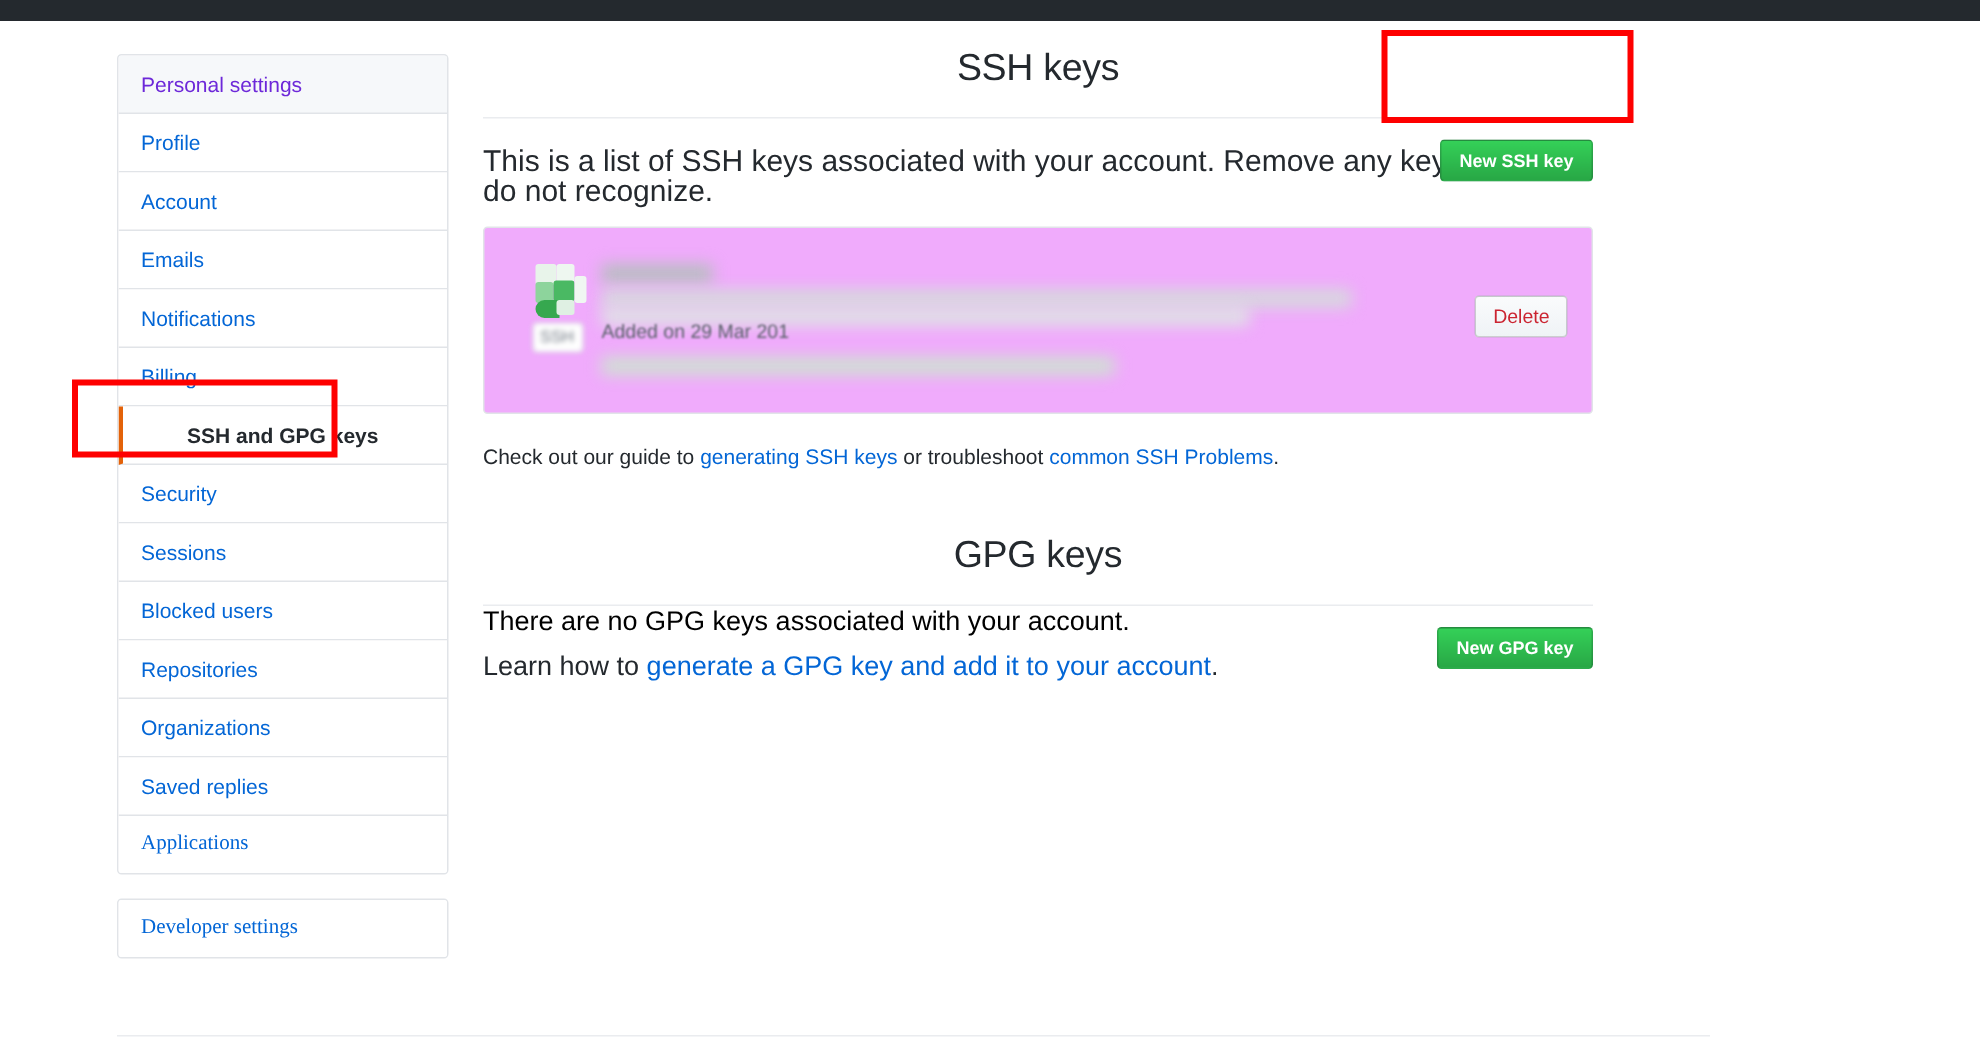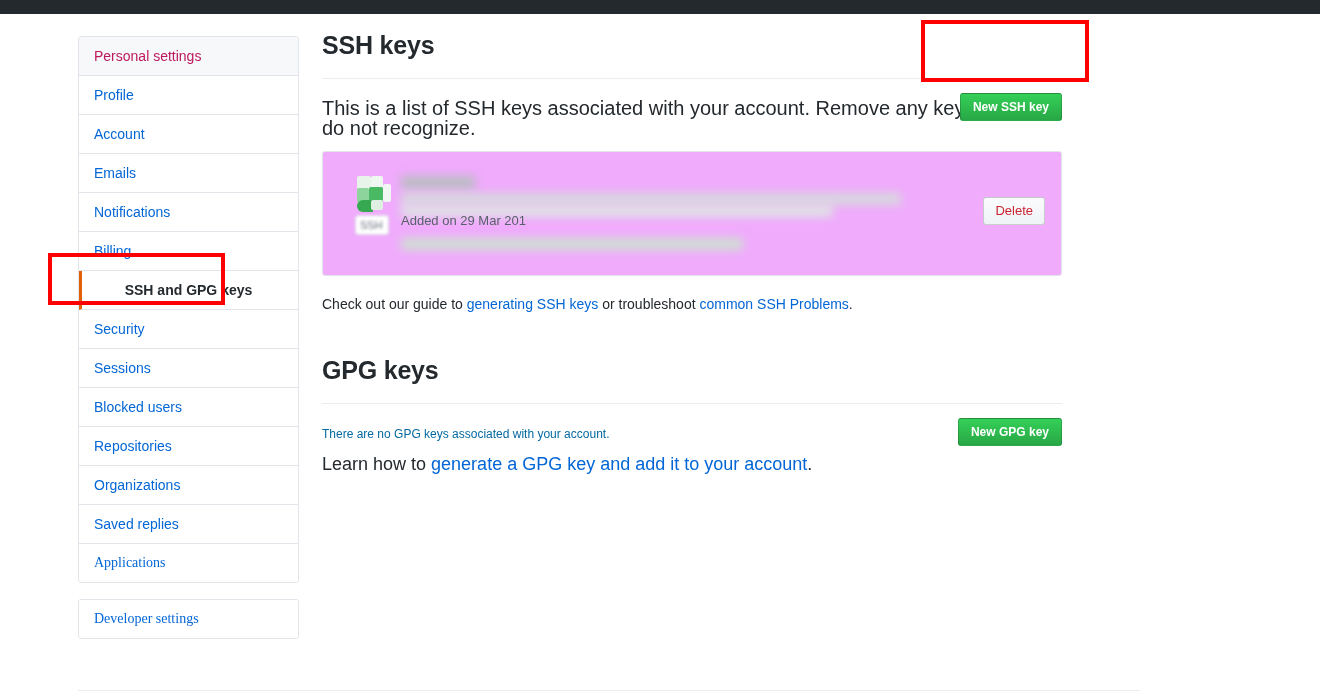--- a/index.html
+++ b/index.html
@@ -42,21 +42,21 @@
     width: 221px;
   }
   .nav-card {
     border: 1px solid #e1e4e8;
     border-radius: 3px;
     background: #fff;
     overflow: hidden;
   }
   .nav-head {
     background: #f6f8fa;
-    color: #be185d;
+    color: #6d28d9;
     font-size: 14px;
     padding: 9px 15px;
     border-bottom: 1px solid #e1e4e8;
     line-height: 20px;
   }
   .nav-item {
     display: block;
     padding: 9px 15px;
     font-size: 14px;
     line-height: 20px;
@@ -90,26 +90,27 @@
 
   .section-head {
     position: relative;
     border-bottom: 1px solid #eaecef;
     padding-bottom: 8px;
     margin-bottom: 0;
     min-height: 42px;
   }
   .section-title {
     font-size: 25px;
-    font-weight: bold;
+    font-weight: normal;
     color: #24292e;
     line-height: 34px;
     margin: 0;
     padding: 0;
     letter-spacing: -0.2px;
+    text-align: center;
   }
   .btn-green {
     position: absolute;
     right: 0;
     top: 24px;
     display: inline-block;
     background: linear-gradient(#34d058, #28a745);
     border: 1px solid rgba(27,31,35,0.2);
     border-radius: 3px;
     color: #ffffff;
@@ -218,24 +219,23 @@
   }
   a.lnk {
     color: #0366d6;
     text-decoration: none;
     cursor: pointer;
   }
 
   
   .gpg-wrap { margin-top: 39px; }
   .gpg-empty {
-    margin-top: 20px;
-    font-size: 12px;
-    line-height: 20px;
-    color: #0369a1;
+    font-size: 18px;
+    line-height: 20px;
+    color: #000000;
   }
   .gpg-learn {
     margin-top: 11px;
     font-size: 18px;
     line-height: 18px;
     color: #24292e;
   }
 
   
   .bottom-rule {

